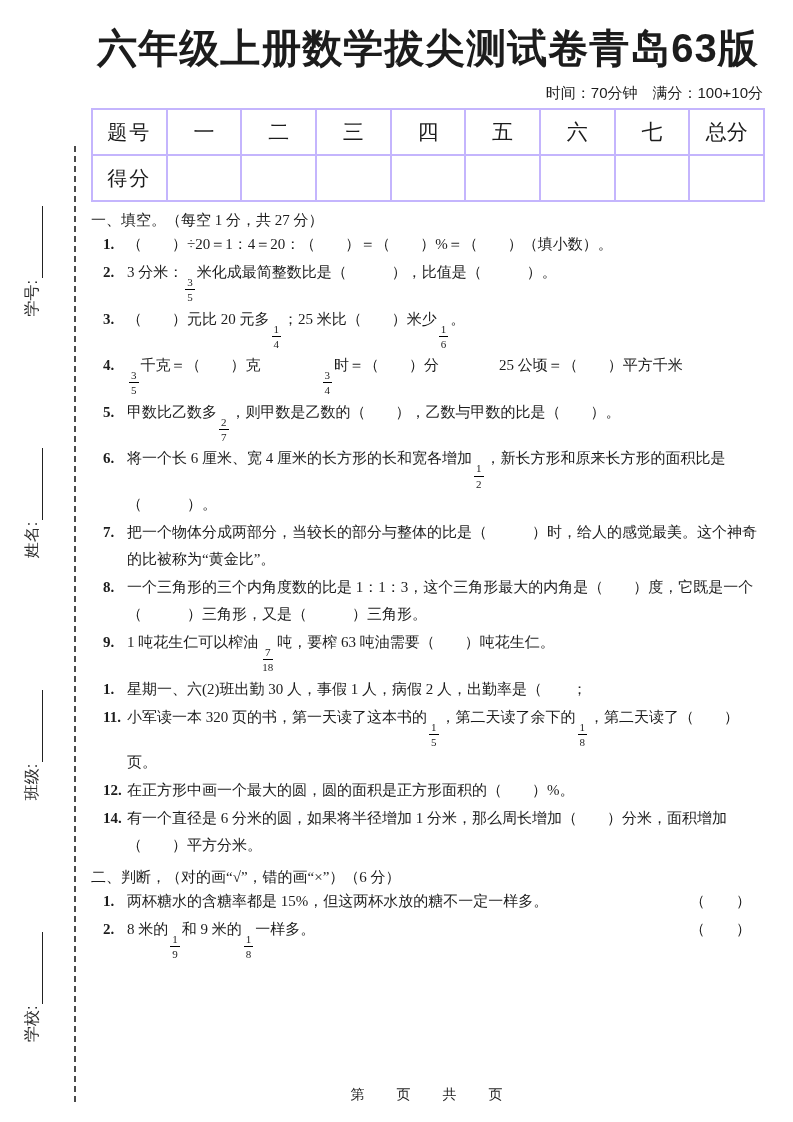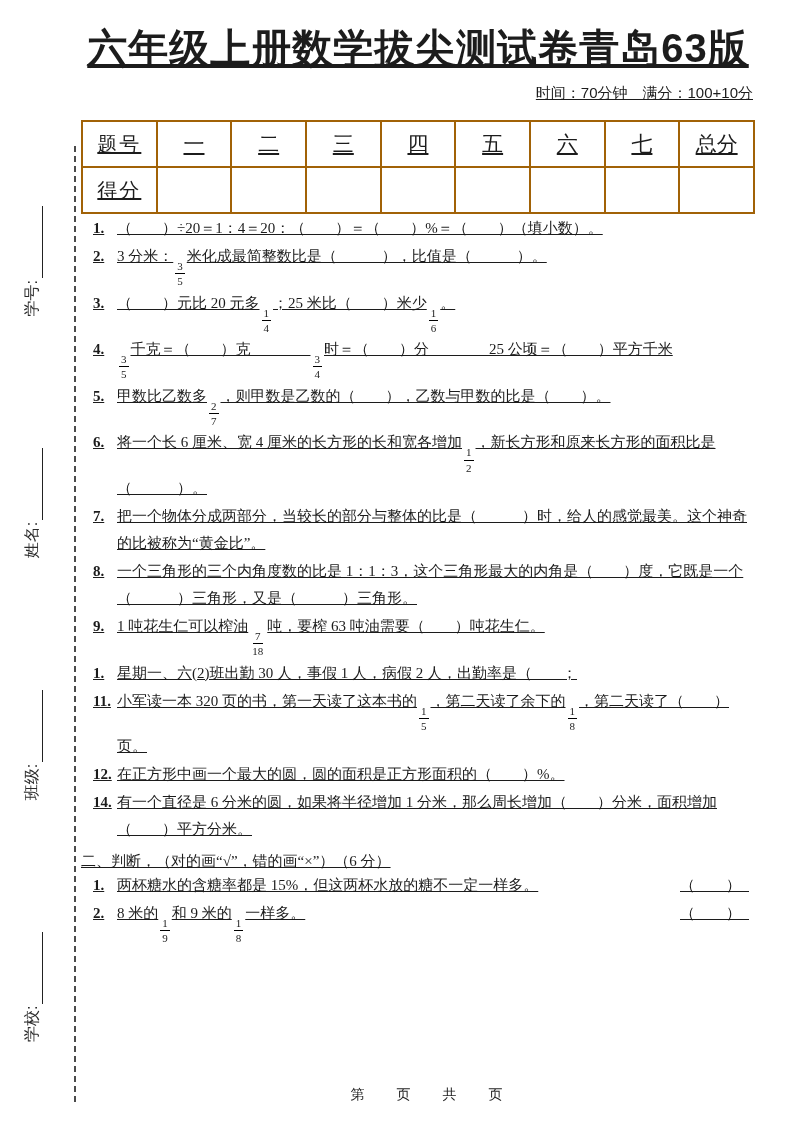--- a/index.html
+++ b/index.html
@@ -21,37 +21,37 @@
     padding:0 56px;box-sizing:border-box;
     font-family:"Liberation Sans","DejaVu Sans",sans-serif;
     font-size:16px;color:#2a2a2a;white-space:nowrap;
   }
   .seal-field{display:inline-flex;align-items:flex-end;}
   .seal-line{
     display:inline-block;width:72px;height:1.05em;
     border-bottom:1.5px solid #222;margin-left:2px;
   }
   
-  .main{position:absolute;left:81px;top:14px;width:674px;text-decoration:underline;}
+  .main{position:absolute;left:91px;top:14px;width:674px;}
   .title{
     text-align:center;font-family:"Liberation Sans","DejaVu Sans",sans-serif;
     font-weight:700;font-size:40px;letter-spacing:1px;margin:8px 0 0;line-height:1.3;
   }
   .subtitle{
     text-align:center;font-family:"Liberation Sans","DejaVu Sans",sans-serif;
     font-weight:700;font-size:31px;margin:10px 0 0;line-height:1.25;
   }
   .meta{
     text-align:right;font-family:"Liberation Sans","DejaVu Sans",sans-serif;
-    font-size:15px;margin:10px 2px 17px 0;
+    font-size:15px;margin:10px 2px 5px 0;
   }
   
   table.score{width:100%;border-collapse:collapse;table-layout:fixed;}
   table.score td{
-    border:2px solid #a16207;height:44px;text-align:center;
+    border:2px solid #c4b5fd;height:44px;text-align:center;
     font-size:21px;padding:0;
   }
   table.score td.lab{font-size:20px;letter-spacing:2px;}
   
   .section-heading{font-size:15px;margin:9px 0 1px;}
   .question{
     display:flex;align-items:baseline;
     font-size:15px;line-height:1.8;margin:1px 0;padding-left:12px;
   }
   .q-no{flex:none;min-width:24px;font-weight:700;}
@@ -122,20 +122,21 @@
             <td></td>
             <td></td>
             <td></td>
             <td></td>
             <td></td>
           </tr>
       </tbody>
     </table>
 
     <section>
+      <div class="section-heading">一、填空。（每空 1 分，共 27 分）</div>
       <div>
           <div class="question">
             <span class="q-no">1.</span>
             <span class="q-text">（　　）÷20＝1：4＝20：（　　）＝（　　）%＝（　　）（填小数）。</span>
           </div>
           <div class="question">
             <span class="q-no">2.</span>
             <span class="q-text">3 分米：<span class="frac">
                 <span class="num">3</span>
                 <span class="den">5</span>

